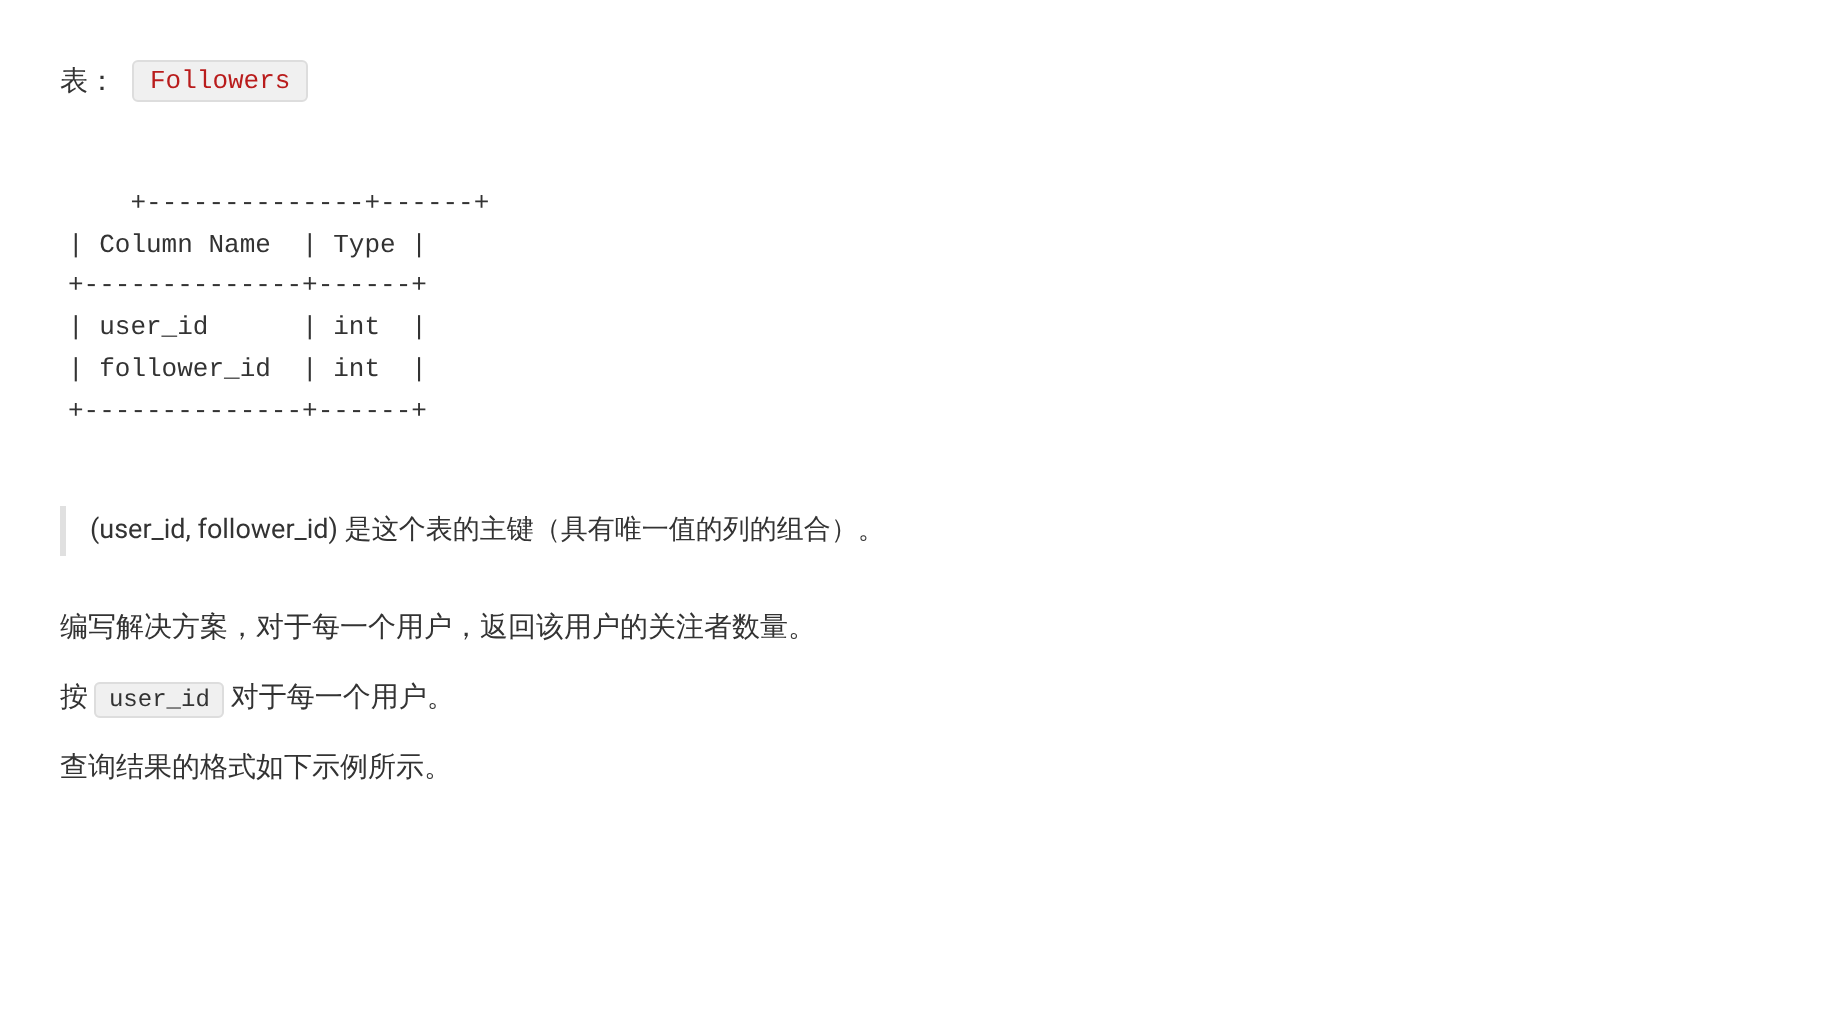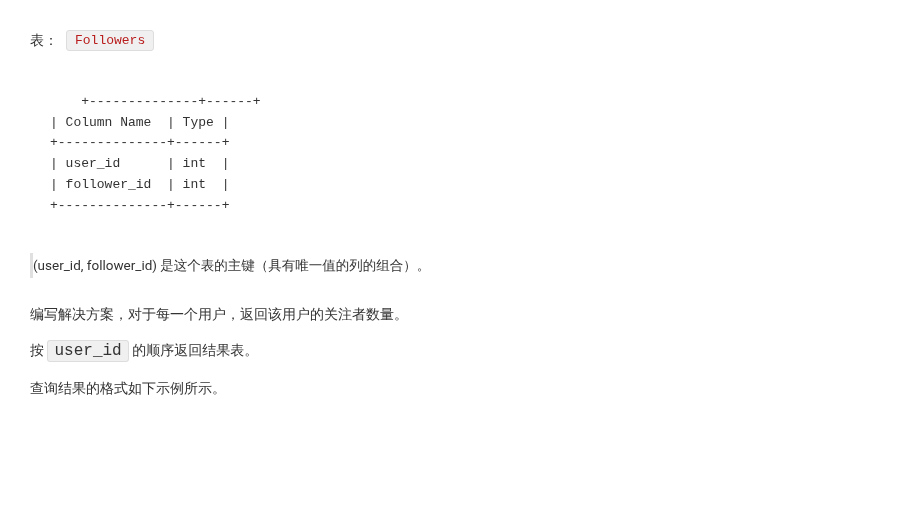--- a/index.html
+++ b/index.html
@@ -38,52 +38,53 @@
       font-family: 'Courier New', Courier, monospace;
       font-size: 13px;
       color: #b91c1c;
     }
 
     .schema-block {
       font-family: 'Courier New', Courier, monospace;
       font-size: 13px;
       color: #333;
       line-height: 1.6;
-      margin-left: 20px;
+      margin-left: 4px;
       margin-bottom: 16px;
       white-space: pre;
     }
 
     .description-block {
       margin-left: 0px;
       margin-bottom: 24px;
       font-size: 13.5px;
       color: #333;
       line-height: 1.8;
       border-left: 3px solid #e0e0e0;
+      padding-left: 12px;
     }
 
     .description-line {
       display: block;
     }
 
     .section-text {
       font-size: 14px;
       color: #333;
       line-height: 1.8;
       margin-bottom: 10px;
     }
 
     .inline-code {
       background-color: #f0f0f0;
       border: 1px solid #ddd;
       border-radius: 3px;
       padding: 1px 6px;
       font-family: 'Courier New', Courier, monospace;
-      font-size: 16px;
+      font-size: 12px;
       color: #333;
     }
 
     .content-area {
       padding-top: 10px;
     }
 
     .section-group {
       margin-bottom: 12px;
     }
@@ -108,19 +109,19 @@
   </div>
 
   <div class="description-block">
     <span class="description-line">(user_id, follower_id) 是这个表的主键（具有唯一值的列的组合）。</span>
   </div>
 
   <div class="section-group">
     <p class="section-text">编写解决方案，对于每一个用户，返回该用户的关注者数量。</p>
 
     <p class="section-text">
-      <span>按 </span><span class="inline-code">user_id</span><span> 的顺序返回结果表。</span>
+      <span>按 </span><span class="inline-code">user_id</span><span> 对于每一个用户。</span>
     </p>
 
     <p class="section-text">查询结果的格式如下示例所示。</p>
   </div>
 
 </div>
 
 </body></html>

